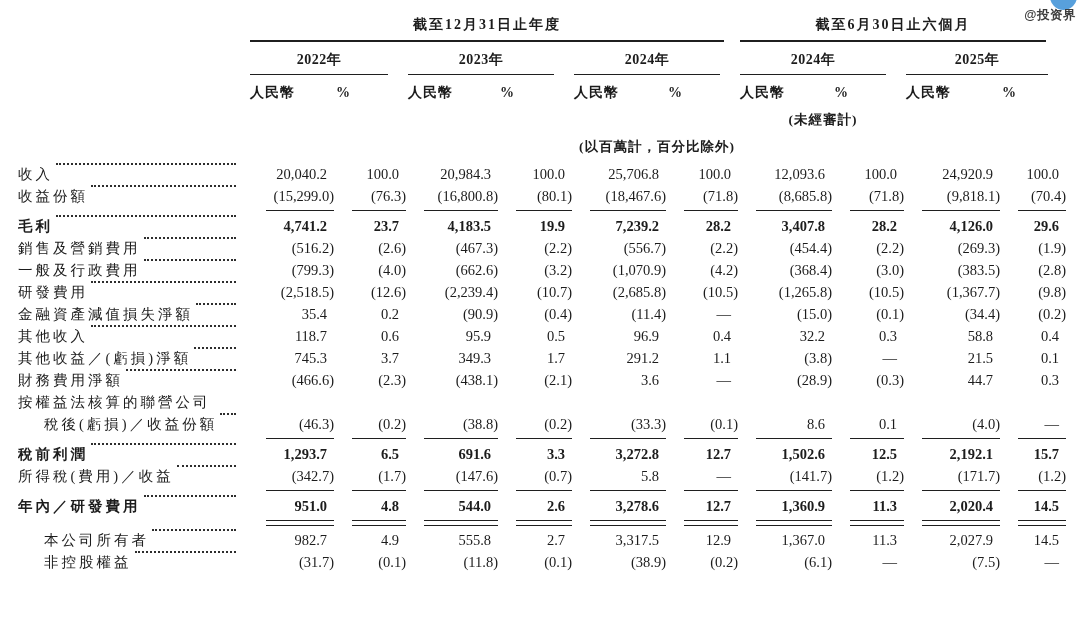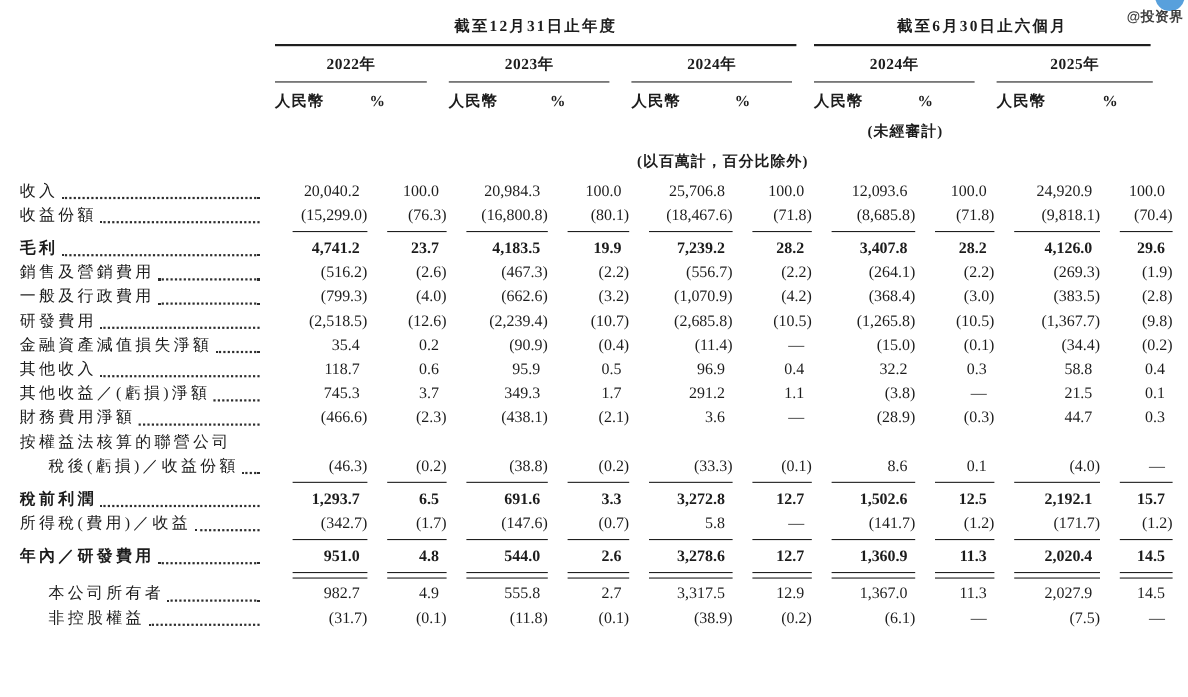--- a/index.html
+++ b/index.html
@@ -30,21 +30,21 @@
     padding:7px 20px 0 0;}
   td.colhead.pct{padding-right:24px;letter-spacing:0;}
   td.note{text-align:center;font-weight:bold;font-size:13.5px;letter-spacing:1px;padding-top:5px;}
 
   
   tbody tr.datarow td{height:22px;}
   tbody tr:first-child td{padding-top:5px;}
   tr.bold td{font-weight:bold;}
   tr.gap td{padding-top:15px;}
   td.labelcell{overflow:hidden;}
-  .lblwrap{display:flex;align-items:flex-end;}
+  .lblwrap{display:flex;align-items:flex-start;}
   .labelcell.indent .lblwrap{padding-left:26px;}
   .lbl{white-space:nowrap;letter-spacing:3px;font-size:14.5px;}
   .leader{flex:1 1 auto;min-width:8px;border-bottom:2px dotted #2d2d2d;
     margin:0 14px 4px 3px;}
   td.val{text-align:right;padding-right:9px;font-variant-numeric:tabular-nums;}
   td.val.neg{padding-right:2px;}
 
   
   tr.rulerow td{height:8px;vertical-align:top;}
   .rline{border-top:1.5px solid #1f1f1f;margin:3px 2px 0 16px;height:0;}
@@ -221,21 +221,21 @@
               <span class="lbl">銷售及營銷費用</span>
               <span class="leader"></span>
             </div>
           </td>
           <td class="val neg">(516.2)</td>
           <td class="val neg">(2.6)</td>
           <td class="val neg">(467.3)</td>
           <td class="val neg">(2.2)</td>
           <td class="val neg">(556.7)</td>
           <td class="val neg">(2.2)</td>
-          <td class="val neg">(264.1)</td>
+          <td class="val neg">(454.4)</td>
           <td class="val neg">(2.2)</td>
           <td class="val neg">(269.3)</td>
           <td class="val neg">(1.9)</td>
         </tr>
         <tr class="datarow">
           <td class="labelcell">
             <div class="lblwrap">
               <span class="lbl">一般及行政費用</span>
               <span class="leader"></span>
             </div>

